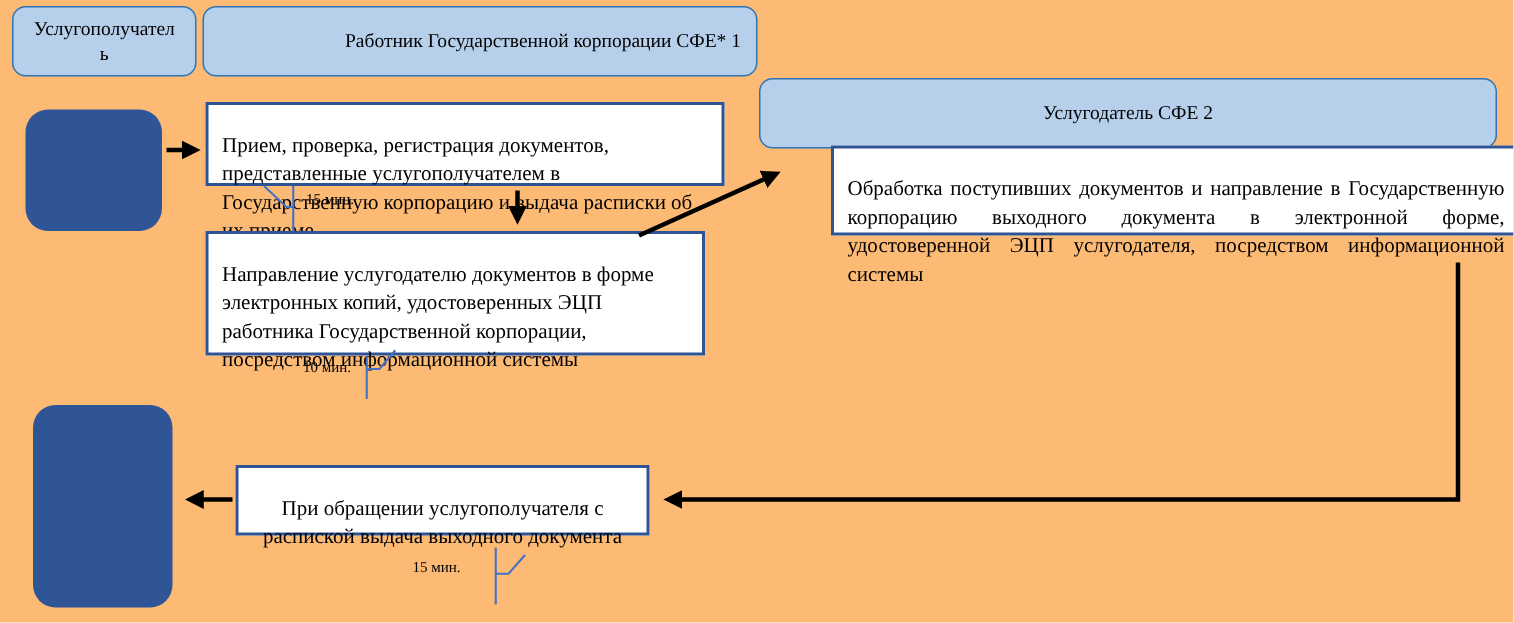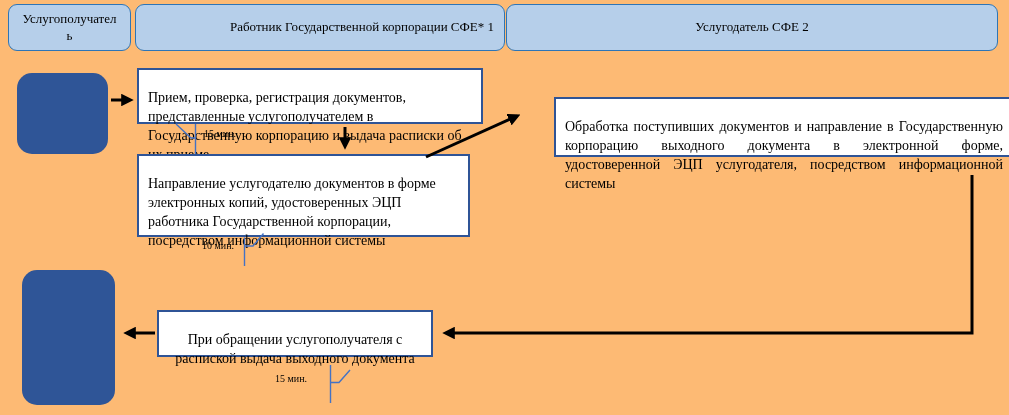--- a/index.html
+++ b/index.html
@@ -10,21 +10,21 @@
     overflow:hidden;
   }
   .lane{
     position:absolute;top:4px;height:47px;box-sizing:border-box;
     background:#b6cfea;border:1.6px solid #2e75b6;border-radius:9px;
     display:flex;align-items:center;justify-content:center;text-align:center;
     font-size:13px;line-height:1.25;padding:2px 10px;
   }
   #lane-1{left:8px;width:123px;padding:2px 13px;overflow-wrap:anywhere;}
   #lane-2{left:135px;width:370px;justify-content:flex-end;}
-  #lane-3{left:506px;width:492px;}
+  #lane-3{left:506px;width:492px;margin-top:48px;}
   .term{position:absolute;background:#2f5597;border-radius:15px;}
   #term-start{left:17px;top:73px;width:91px;height:81px;}
   #term-end{left:22px;top:270px;width:93px;height:135px;}
   .pbox{
     position:absolute;box-sizing:border-box;background:#ffffff;
     border:2px solid #2f5496;font-size:14px;line-height:1.35;
     padding:19px 9px;
   }
   #box1{left:137px;top:68px;width:346px;height:56px;}
   #box2{left:137px;top:154px;width:333px;height:83px;}

